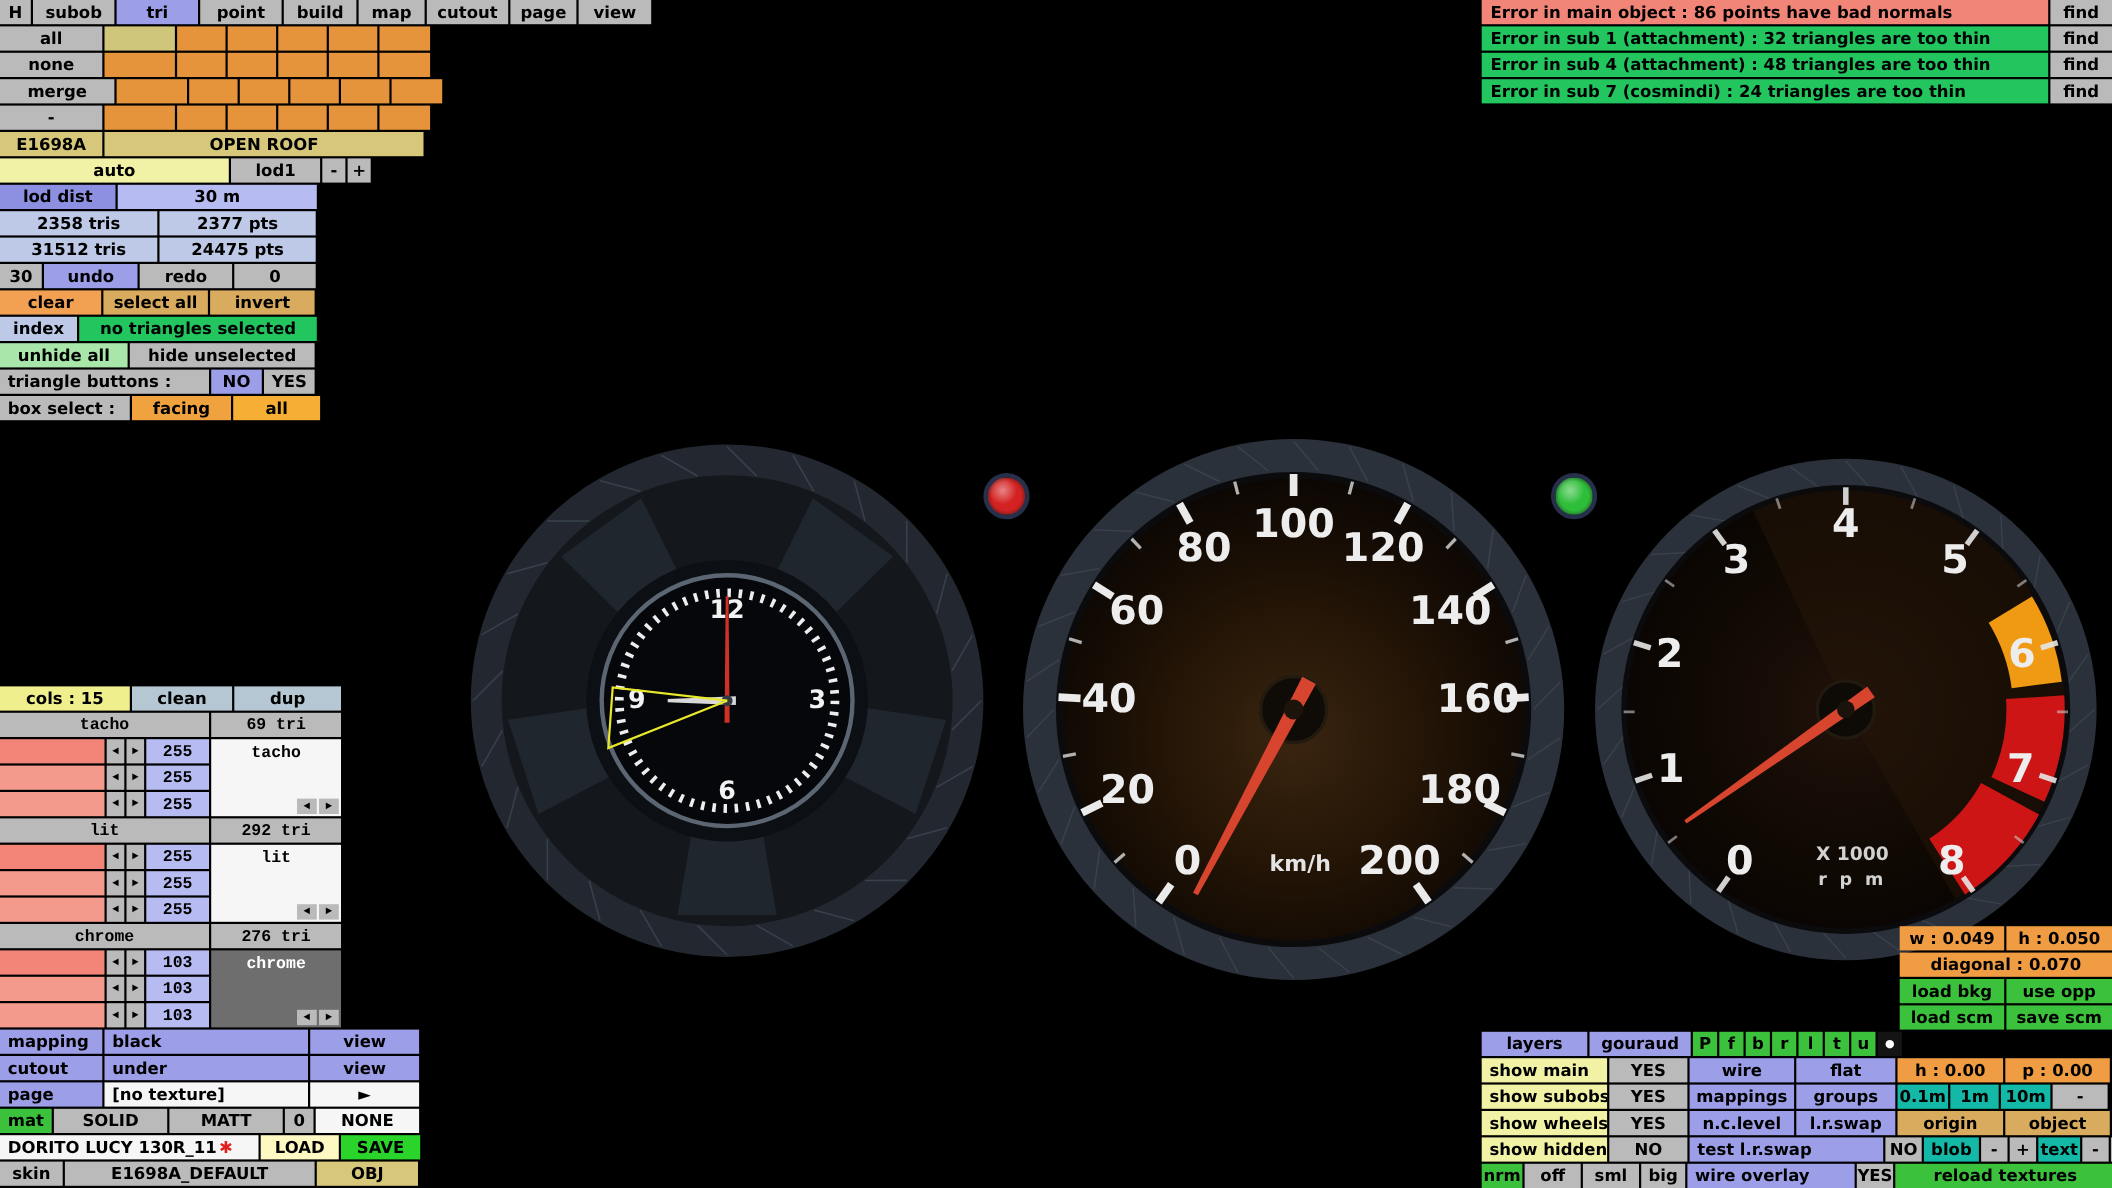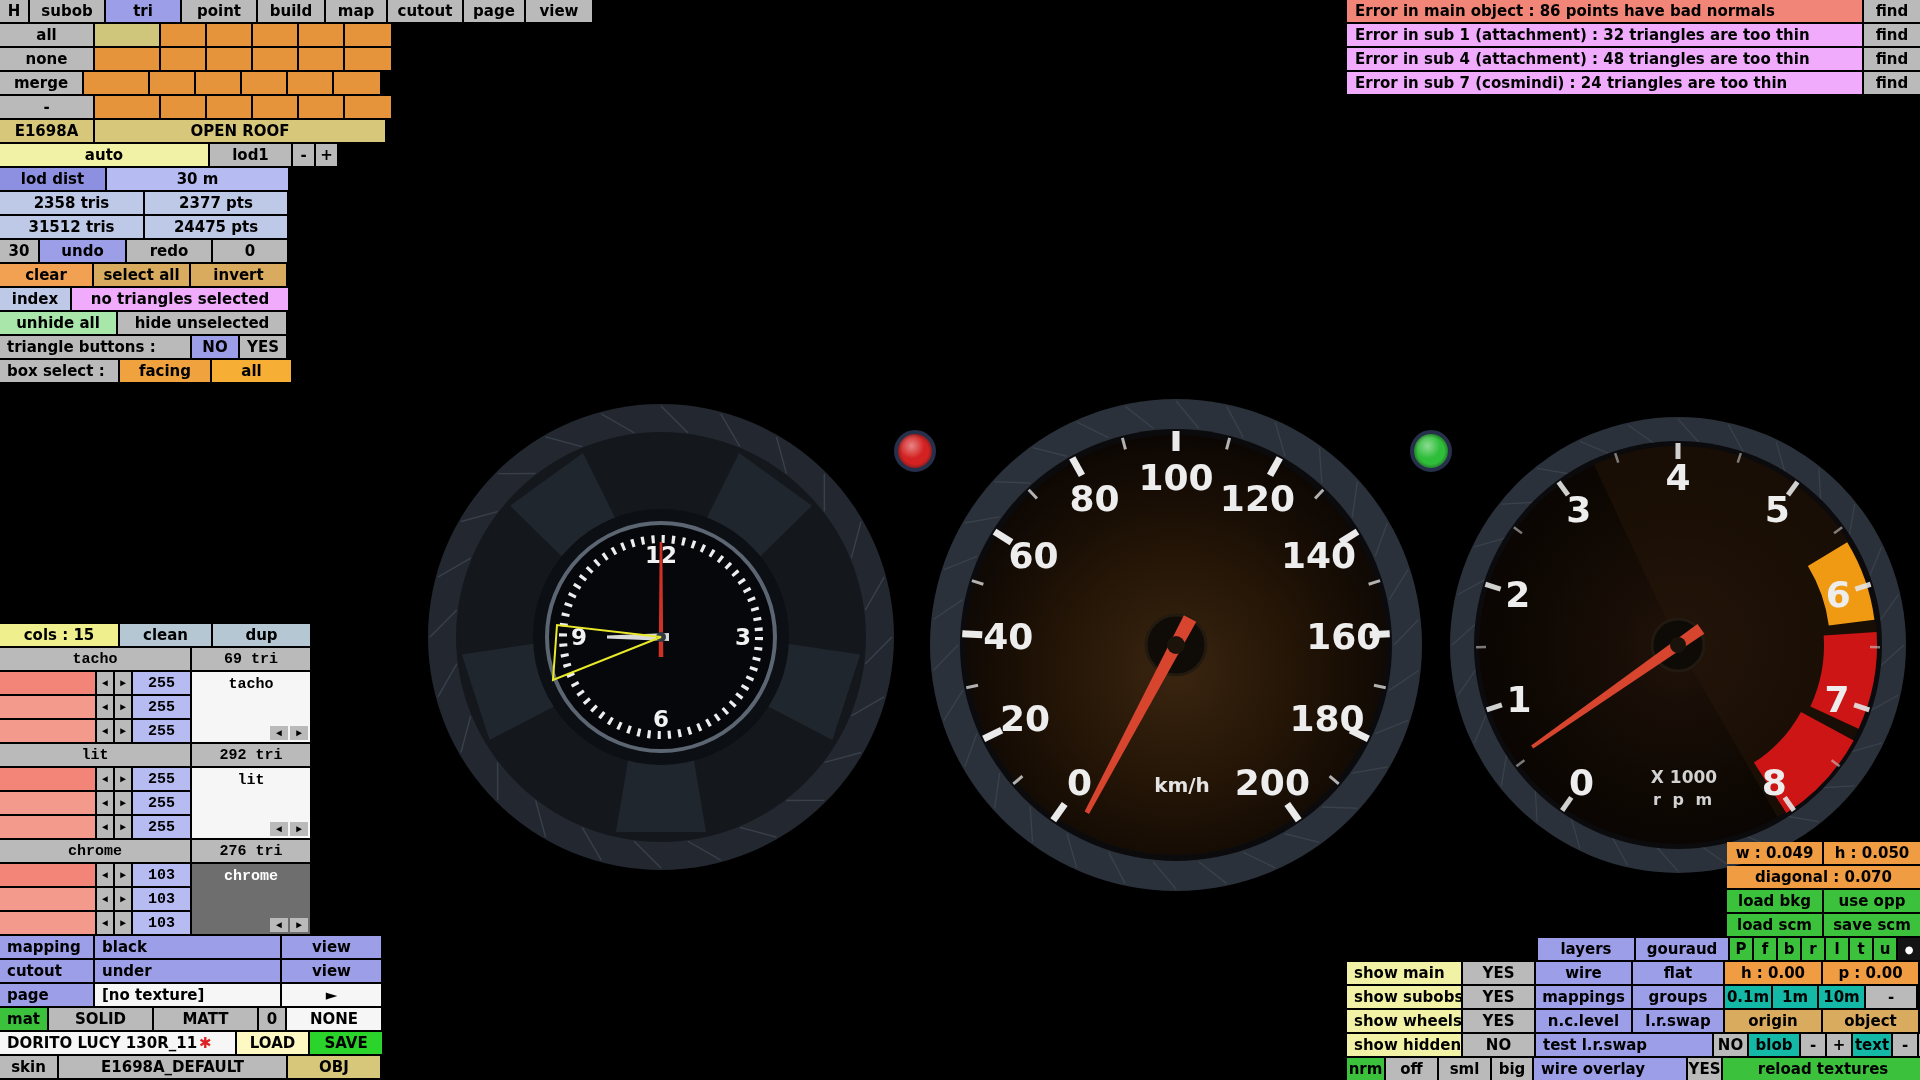--- a/index.html
+++ b/index.html
@@ -11,21 +11,21 @@
   .cell { display:flex; align-items:center; justify-content:center;
           height:22px; font-size:15px; font-weight:bold; color:#000;
           white-space:nowrap; overflow:hidden; flex:none; }
   .left { justify-content:flex-start; padding-left:7px; }
   .gray   {background:#bababa}
   .peri   {background:#9c9ee8}
   .peri2  {background:#8d90e0}
   .lav    {background:#b6bcf2}
   .lblue  {background:#bdc9e6}
   .lblue2 {background:#14b8a6}
-  .cyan   {background:#f0abfc}
+  .cyan   {background:#22c55e}
   .salmon {background:#f18577}
   .orange {background:#ef9c42}
   .orange2{background:#f2a153}
   .tanor  {background:#d9ab5e}
   .orfacing{background:#f0a23f}
   .orall  {background:#f6ae35}
   .tan    {background:#d6c77a}
   .khaki  {background:#cfc67c}
   .ogrid  {background:#e6943c}
   .pyellow{background:#f2f2a6}
@@ -290,21 +290,21 @@
     <div class="gridcells">
         <div class="cell ogrid" style="width: 64px;"></div>
         <div class="cell ogrid" style="width: 44px;"></div>
         <div class="cell ogrid" style="width: 44px;"></div>
         <div class="cell ogrid" style="width: 44px;"></div>
         <div class="cell ogrid" style="width: 44px;"></div>
         <div class="cell ogrid" style="width: 46px;"></div>
       </div>
   </div>
   <div class="row">
-    <div class="cell gray" style="width:82px">merge</div>
+    <div class="cell gray" style="width:104px">merge</div>
     <div class="gridcells">
         <div class="cell ogrid" style="width: 64px;"></div>
         <div class="cell ogrid" style="width: 44px;"></div>
         <div class="cell ogrid" style="width: 44px;"></div>
         <div class="cell ogrid" style="width: 44px;"></div>
         <div class="cell ogrid" style="width: 44px;"></div>
         <div class="cell ogrid" style="width: 46px;"></div>
       </div>
   </div>
   <div class="row">
@@ -540,21 +540,21 @@
     <div class="cell green" style="width:95px">load bkg</div>
     <div class="cell green" style="width:96px">use opp</div>
   </div>
   <div class="row">
     <div class="cell green" style="width:95px">load scm</div>
     <div class="cell green" style="width:96px">save scm</div>
   </div>
 </div>
 
 <div class="panel" style="right:0; top:938px; width:573px;">
-  <div class="row" style="margin-left:191px">
+  <div class="row" style="">
     <div class="cell peri" style="width:96px">layers</div>
     <div class="cell peri" style="width:92px">gouraud</div>
     <div class="cell green" style="width:22px">P</div>
     <div class="cell green" style="width:22px">f</div>
     <div class="cell green" style="width:22px">b</div>
     <div class="cell green" style="width:22px">r</div>
     <div class="cell green" style="width:22px">l</div>
     <div class="cell green" style="width:22px">t</div>
     <div class="cell green" style="width:22px">u</div>
     <div class="cell darkcell" style="width:22px; font-size:10px">●</div>

